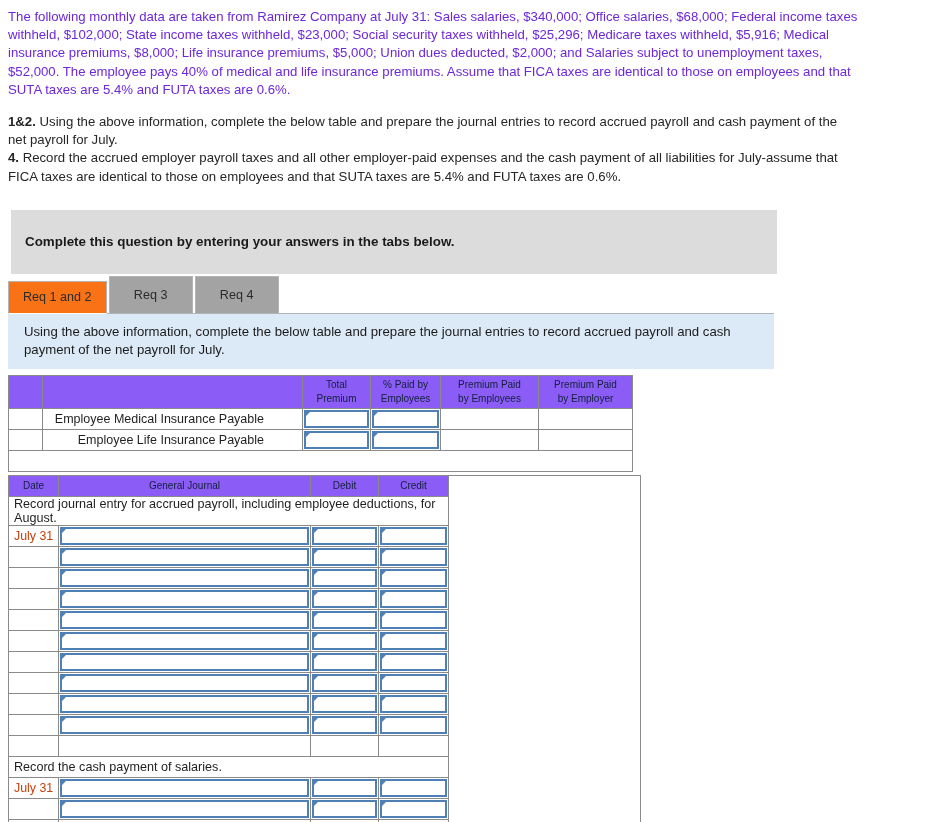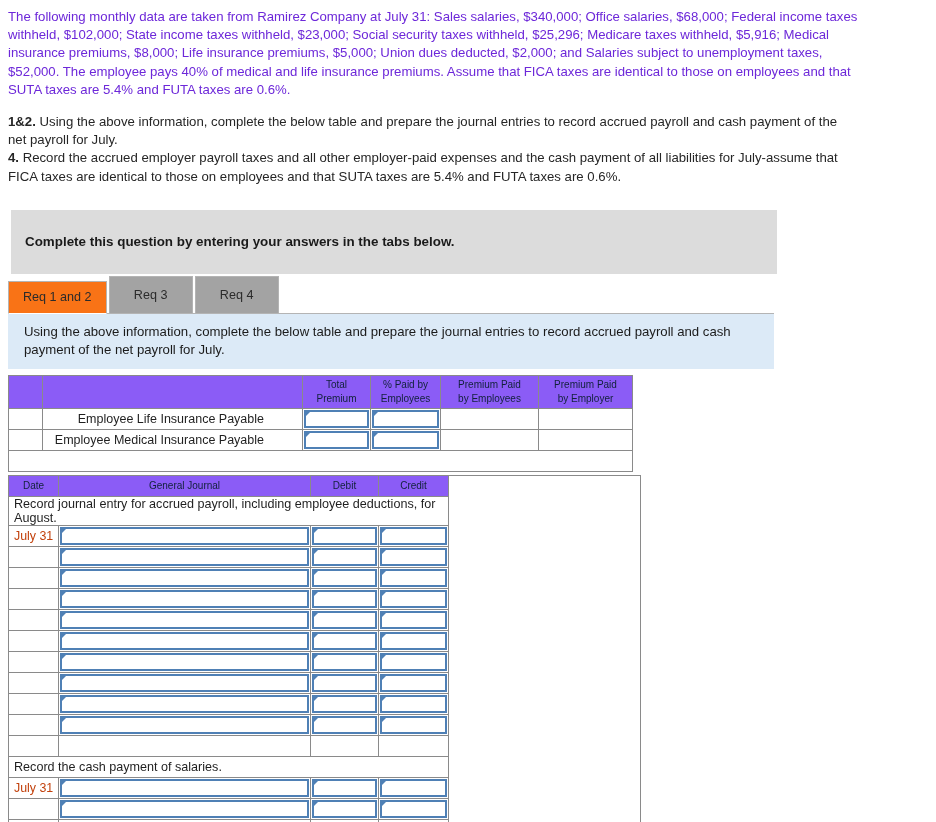--- a/index.html
+++ b/index.html
@@ -226,35 +226,35 @@
       <span>Premium Paid</span><br>
       <span>by Employees</span>
     </th>
     <th class="hdr hdr-tall">
       <span>Premium Paid</span><br>
       <span>by Employer</span>
     </th>
   </tr>
   <tr>
     <td class="plain"></td>
+    <td class="lbl-right">Employee Medical Insurance Payable</td>
+    <td class="inp">
+            <div class="box"></div>
+            <div class="tick"></div>
+          </td>
+    <td class="inp">
+            <div class="box"></div>
+            <div class="tick"></div>
+          </td>
+    <td class="plain"></td>
+    <td class="plain"></td>
+  </tr>
+  <tr>
+    <td class="plain"></td>
     <td class="lbl-right">Employee Life Insurance Payable</td>
-    <td class="inp">
-            <div class="box"></div>
-            <div class="tick"></div>
-          </td>
-    <td class="inp">
-            <div class="box"></div>
-            <div class="tick"></div>
-          </td>
-    <td class="plain"></td>
-    <td class="plain"></td>
-  </tr>
-  <tr>
-    <td class="plain"></td>
-    <td class="lbl-right">Employee Medical Insurance Payable</td>
     <td class="inp">
             <div class="box"></div>
             <div class="tick"></div>
           </td>
     <td class="inp">
             <div class="box"></div>
             <div class="tick"></div>
           </td>
     <td class="plain"></td>
     <td class="plain"></td>

